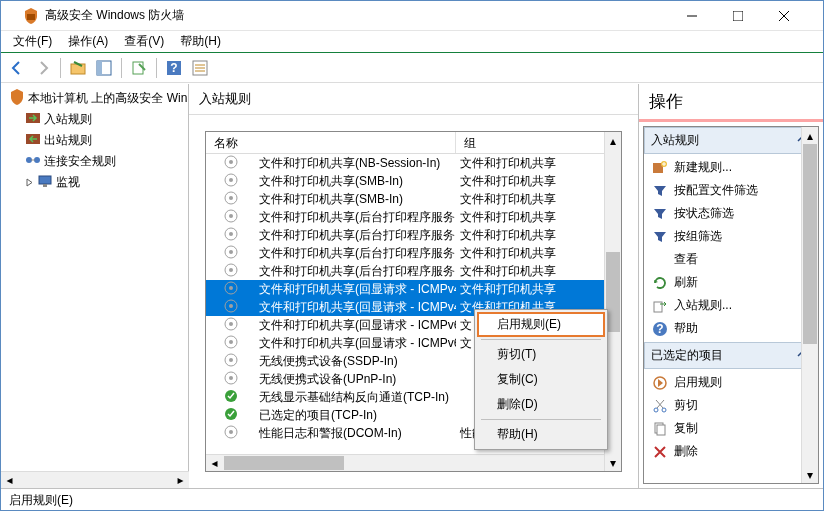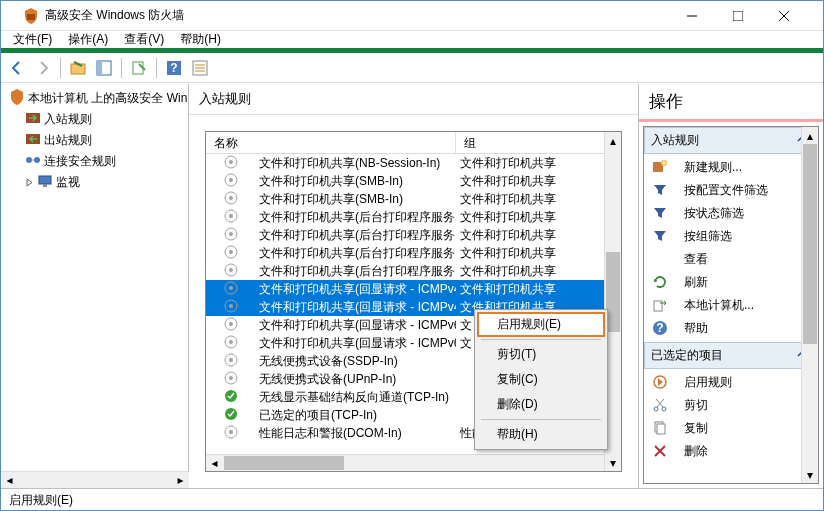--- a/index.html
+++ b/index.html
@@ -2,21 +2,21 @@
 <html><head>
 <meta charset="utf-8">
 <style>
 *{box-sizing:border-box;margin:0;padding:0;font-family:"Microsoft YaHei","Segoe UI",Tahoma,sans-serif;font-size:12px;color:#000}
 body{background:#fff;width:824px;height:511px;border:1px solid #5a8ac0;position:relative;overflow:hidden}
 .titlebar{height:30px;background:#fff;display:flex;align-items:center;padding:0 16px;border-bottom:1px solid #e5e5e5}
 .titlebar .ticon{width:16px;height:16px;margin:0 6px}
 .titlebar .title{flex:1}
 .winbtn{width:46px;height:29px;display:flex;align-items:center;justify-content:center}
 .winbtn svg{width:10px;height:10px}
-.menubar{height:22px;display:flex;align-items:center;padding:0 4px;border-bottom:5px solid #15803d}
+.menubar{height:22px;display:flex;align-items:center;padding:0 4px;border-bottom:1px solid #15803d}
 .menubar span{padding:2px 8px}
 .toolbar{height:30px;display:flex;align-items:center;padding:0 4px;border-bottom:1px solid #dcdcdc;gap:2px}
 .tbtn{width:24px;height:24px;display:flex;align-items:center;justify-content:center}
 .tsep{width:1px;height:20px;background:#c0c0c0;margin:0 3px}
 .main{display:flex;height:calc(100% - 30px - 22px - 30px - 22px);border-top:1px solid #fff}
 .tree{width:188px;border-right:1px solid #c0c0c0;padding:4px 6px;overflow:auto}
 .tree-item{display:flex;align-items:center;padding:1px 2px;gap:3px;white-space:nowrap}
 .tree-item.lvl1{padding-left:18px}
 .tree-item .exp{width:9px;height:9px;display:inline-flex}
 .center{flex:1;display:flex;flex-direction:column;border-right:1px solid #c0c0c0;min-width:0}
@@ -33,21 +33,21 @@
 .rule-row.sel *{color:#fff}
 .rule-row .gicon{width:14px;height:14px;flex-shrink:0}
 .ctx{position:absolute;left:473px;top:308px;width:134px;background:#f0f0f0;border:1px solid #a0a0a0;box-shadow:2px 2px 4px rgba(0,0,0,.3);padding:2px;z-index:10}
 .ctx .citem{padding:4px 20px;font-size:12px}
 .ctx .citem.hl{border:2px solid #e77a2f;background:#fff;padding:2px 18px}
 .ctx .csep{height:1px;background:#c0c0c0;margin:2px 4px}
 .right{width:184px;display:flex;flex-direction:column}
 .rhead{padding:6px 10px;border-bottom:3px solid #fca5a5;font-size:17px}
 .rsection{background:#e6eef7;border:1px solid #b8c8d8;padding:3px 6px;display:flex;align-items:center;justify-content:space-between;margin:0}
 .rlist{padding:2px 4px}
-.ritem{display:flex;align-items:flex-start;padding:3px 4px;gap:16px}
+.ritem{display:flex;align-items:flex-end;padding:3px 4px;gap:6px}
 .ritem .ricon{width:16px;height:16px;flex-shrink:0}
 .ritem .rarr{display:none;margin-left:auto;width:8px}
 .ritem.hasarr .rarr{display:block}
 .status{height:22px;border-top:1px solid #c0c0c0;padding:3px 8px;font-size:12px}
 .scr{position:absolute;right:0;top:0;bottom:0;width:17px;background:#f0f0f0;border-left:1px solid #dcdcdc}
 .scr .up,.scr .dn{height:17px;display:flex;align-items:center;justify-content:center}
 .scr .dn{position:absolute;bottom:0;width:100%}
 .scr .thumb{position:absolute;left:1px;right:1px;background:#c0c0c0}
 .hscr{height:17px;background:#f0f0f0;border-top:1px solid #dcdcdc;display:flex}
 .hscr .l,.hscr .r{width:17px;display:flex;align-items:center;justify-content:center}
@@ -419,21 +419,21 @@
                 <path d="M3 8 A5 5 0 1 1 5 12" fill="none" stroke="#3a8a3a" stroke-width="1.8"></path>
                 <path d="M2 5 L3 8 L6 7" fill="#3a8a3a"></path>
               </svg></span>
             <span>刷新</span>
           </div>
           <div class="ritem">
             <span class="ricon"><svg width="16" height="16" viewBox="0 0 16 16">
                 <rect x="2" y="4" width="8" height="10" fill="#fff" stroke="#888"></rect>
                 <path d="M8 6 L14 6 M12 4 L14 6 L12 8" stroke="#3a8a3a" fill="none"></path>
               </svg></span>
-            <span>本地计算机...</span>
+            <span>入站规则...</span>
           </div>
           <div class="ritem">
             <span class="ricon"><svg width="16" height="16" viewBox="0 0 16 16">
                 <circle cx="8" cy="8" r="7" fill="#4a7ac0"></circle>
                 <text x="8" y="12" text-anchor="middle" fill="#fff" font-size="11" font-weight="bold">?</text>
               </svg></span>
             <span>帮助</span>
           </div>
         </div>
       <div class="rsection">

